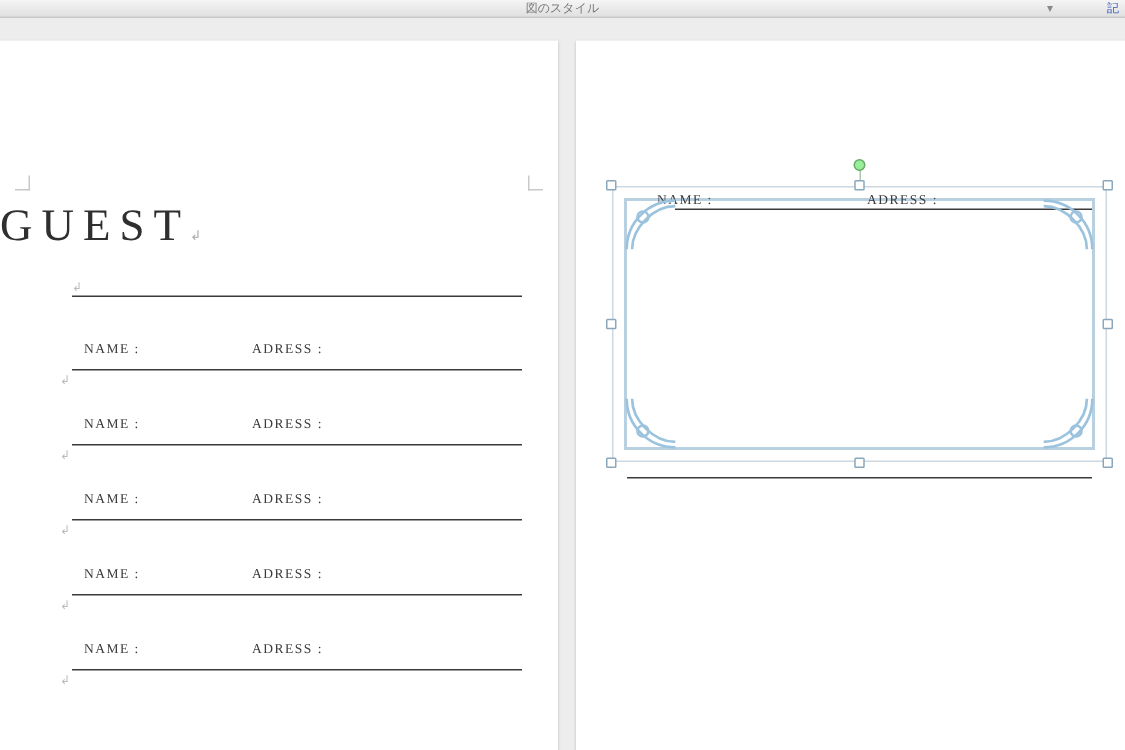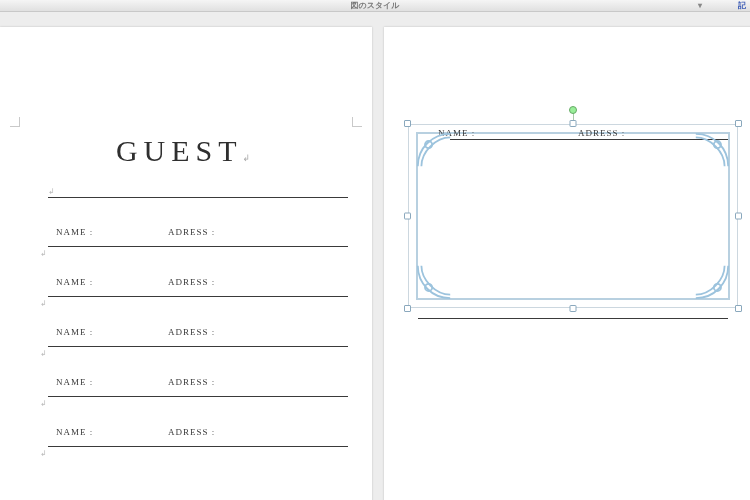--- a/index.html
+++ b/index.html
@@ -7,21 +7,21 @@
     width: 750px; height: 500px;
     background: #e8e8e8;
     font-family: "Times New Roman", serif;
     position: relative; overflow: hidden;
   }
   .toolbar {
     position: absolute; top: 0; left: 0; right: 0; height: 12px;
     background: linear-gradient(#f5f5f5, #e0e0e0);
     border-bottom: 1px solid #c8c8c8;
     display: flex; align-items: center; justify-content: center;
-    font-size: 8px; color: #777; font-family: sans-serif; font-weight: bold;
+    font-size: 8px; color: #777; font-family: sans-serif;
   }
   .toolbar .right { position:absolute; right:4px; font-size:8px; color:#3b5bb5; }
   .toolbar .expand { position:absolute; right:48px; font-size:8px; color:#888; }
   .ruler-wrap {
     position:absolute; top:12px; left:383px; right:0; height:14px;
     background:#fff; border:1px solid #ccc; border-right:none;
     font-family: sans-serif;
   }
   .ruler {
     position:relative; height:100%; overflow:hidden;
@@ -50,21 +50,21 @@
   }
   .page.left { top:15px; left:0; width:372px; height:495px; }
   .page.right { top:15px; left:384px; width:372px; height:495px; }
 
   .crop { position:absolute; border:0 solid #c9c9c9; }
   .crop.tl { top:90px; left:10px; width:10px; height:10px; border-top-width:1px; border-left-width:1px; transform:rotate(180deg);}
   .crop.tr { top:90px; right:10px; width:10px; height:10px; border-top-width:1px; border-right-width:1px; transform:rotate(180deg);}
 
   .title {
     position:absolute; top:107px; left:0; right:0;
-    text-align:center;
+    text-align:left;
     font-family: Georgia, "Times New Roman", serif;
     font-size:30px; letter-spacing:6px; color:#2f2f2f;
   }
   .title .pm { font-size:9px; color:#aaa; vertical-align:baseline; }
   .mark { font-size:8px; color:#bbb; position:absolute; }
 
   .row {
     position:absolute; left:48px; right:24px;
     border-bottom:1px solid #3a3a3a;
     height:24px;

